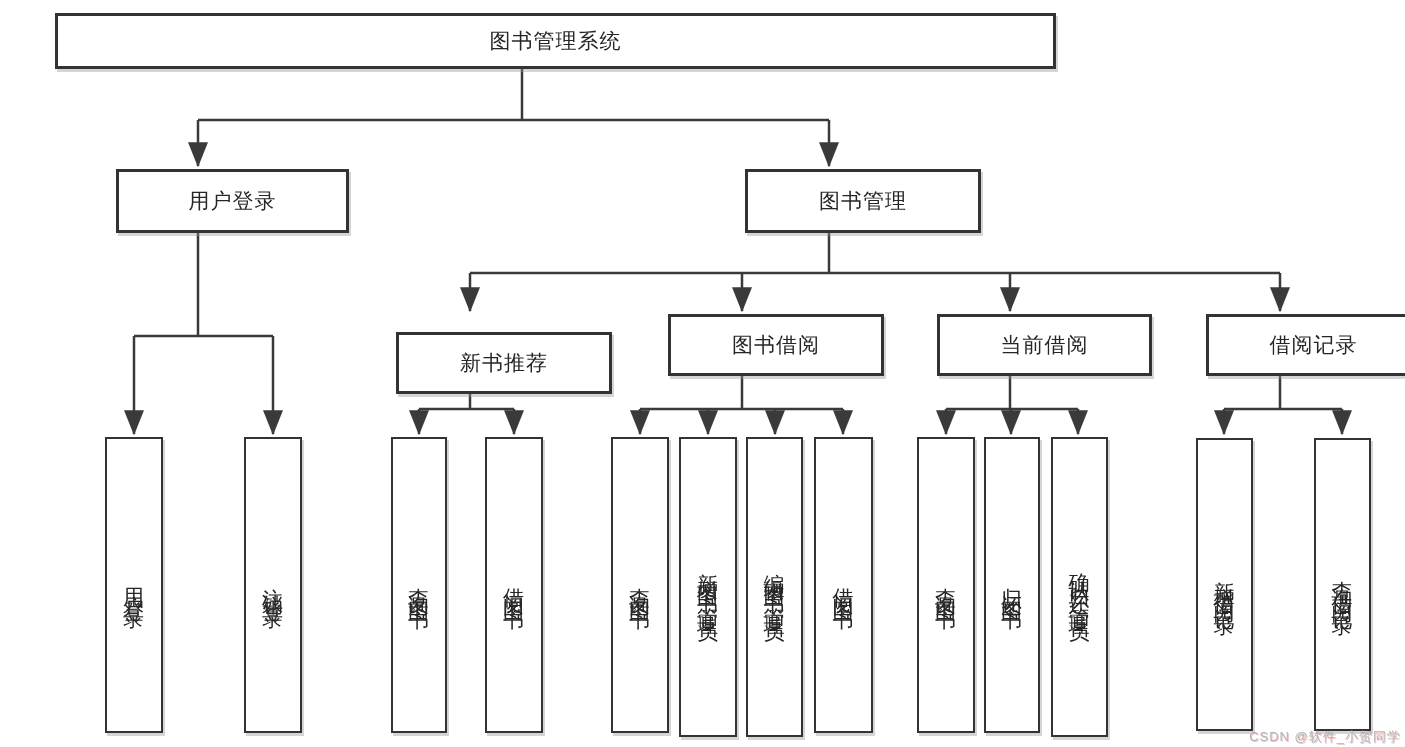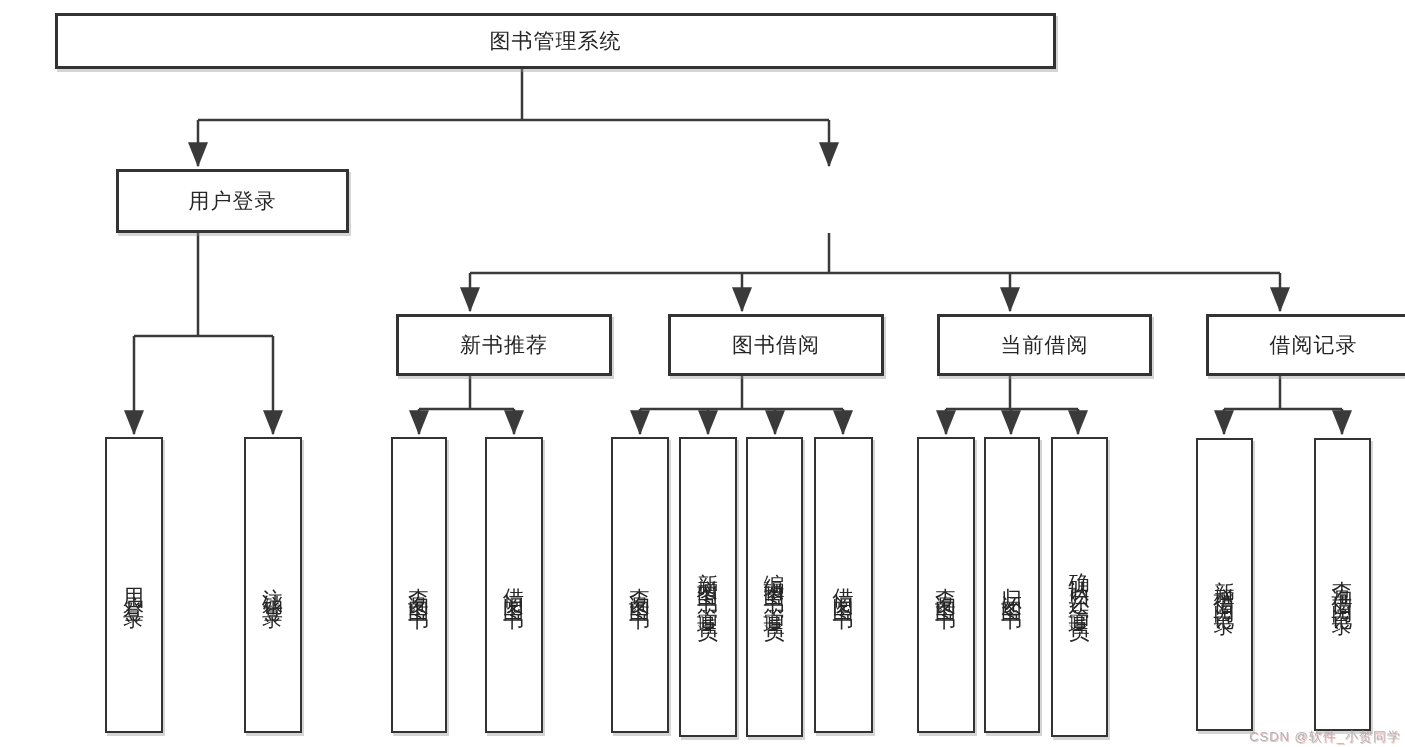--- a/index.html
+++ b/index.html
@@ -102,22 +102,23 @@
 
       <path d="M1280,376 V409 M1224,409 H1342"></path>
       <line x1="1224" y1="409" x2="1224" y2="434" marker-end="url(#arrow)"></line>
       <line x1="1342" y1="409" x2="1342" y2="434" marker-end="url(#arrow)"></line>
     </g>
   </svg>
 
   <div class="node" style="left:21px; top:13px; width:1001px; height:56px;">图书管理系统</div>
 
   <div class="node" style="left:82px; top:169px; width:233px; height:64px;">用户登录</div>
+  <div class="node" style="left:711px; top:169px; width:236px; height:64px;">图书管理</div>
 
-  <div class="node" style="left:362px; top:314px; width:216px; height:62px;">新书推荐</div>
+  <div class="node" style="left:362px; top:332px; width:216px; height:62px;">新书推荐</div>
   <div class="node" style="left:903px; top:314px; width:215px; height:62px;">当前借阅</div>
   <div class="node" style="left:634px; top:314px; width:216px; height:62px;">图书借阅</div>
   <div class="node" style="left:1172px; top:314px; width:215px; height:62px;font-family:Liberation Serif, serif;">借阅记录</div>
 
   <div class="leaf" style="left:105px; top:437px; width:58px; height:296px;">用户登录</div>
   <div class="leaf" style="left:244px; top:437px; width:58px; height:296px;">注销登录</div>
 
   <div class="leaf" style="left:391px; top:437px; width:56px; height:296px;">查询图书</div>
   <div class="leaf" style="left:485px; top:437px; width:58px; height:296px;">借阅图书</div>
 

